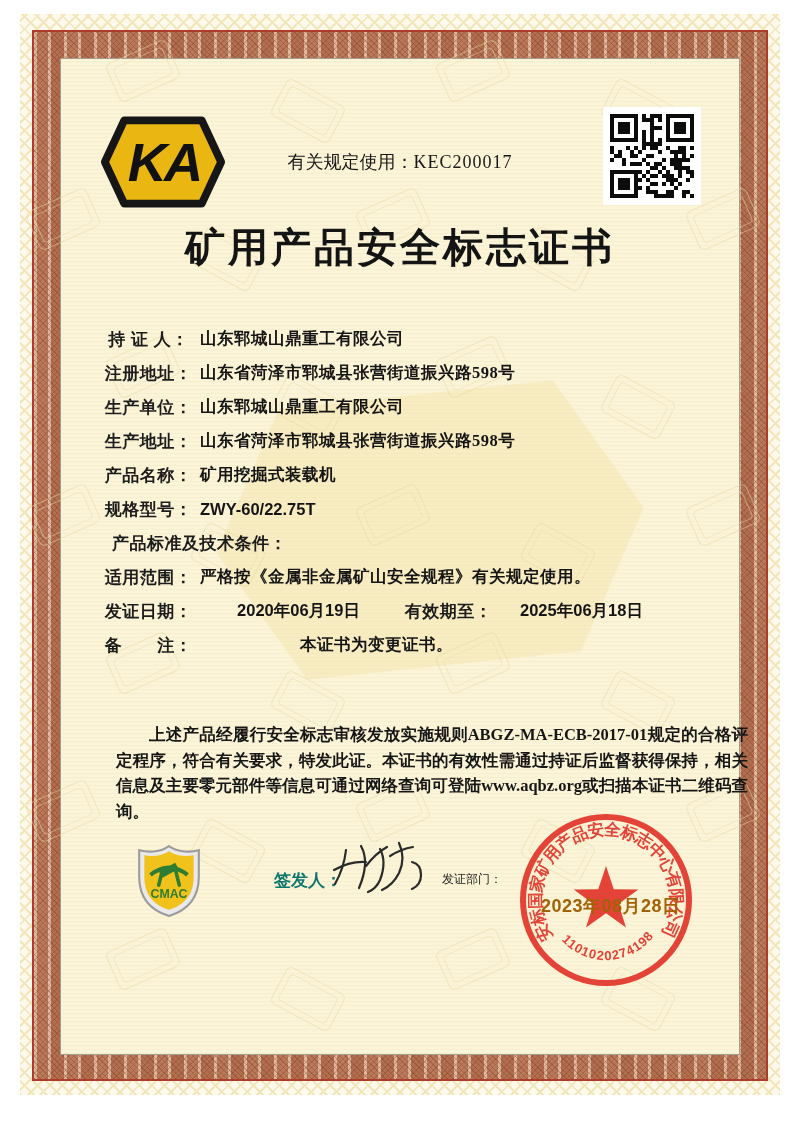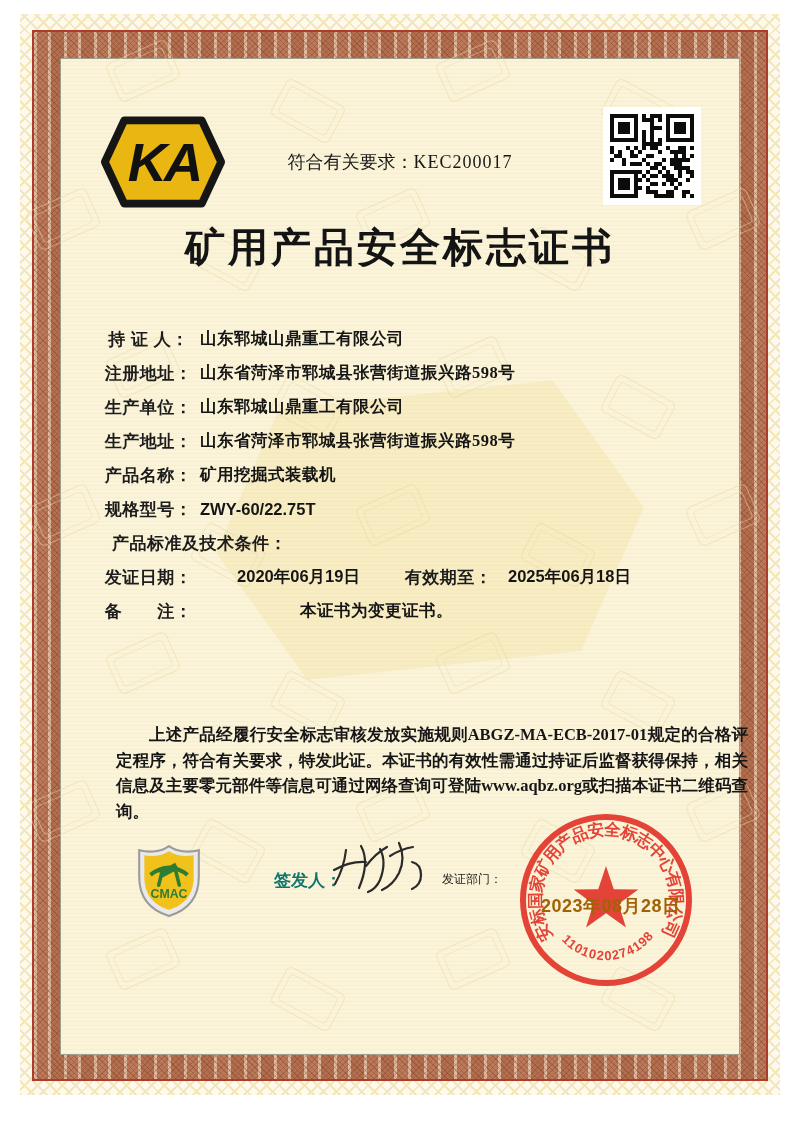--- a/index.html
+++ b/index.html
@@ -50,21 +50,21 @@
 
   .rows{left:97px;top:322px;width:616px;}
   .row{height:34px;display:flex;align-items:center;}
   .lab{width:103px;flex:none;font-size:17px;font-weight:700;color:#1c1c1c;letter-spacing:.5px;}
   .lab-wide{width:205px;}
   .val{font-size:16.5px;font-weight:700;color:#151515;}
   .kai{font-family:"Liberation Serif","DejaVu Serif",serif;letter-spacing:.5px;}
   .mono{font-family:"Liberation Sans","DejaVu Sans",sans-serif;letter-spacing:0;}
   .date-val{width:197px;flex:none;}
   .valid-lab{width:103px;flex:none;}
-  .valid-val{margin-left:8px;}
+  .valid-val{margin-left:20px;}
   .remark-val{margin-left:100px;}
 
   .statement{left:84px;top:722px;width:632px;text-align:justify;
     font-family:"Liberation Serif","DejaVu Serif",serif;
     font-size:16.5px;font-weight:700;line-height:25.5px;color:#161616;text-indent:2em;margin-left:32px;}
 
   .cmac{left:136px;top:844px;width:66px;height:74px;}
   .signer-label{left:274px;top:869px;font-size:17px;font-weight:700;color:#0f766e;}
   .signature{left:330px;top:838px;width:104px;height:58px;}
   .dept-label{left:442px;top:871px;font-size:12px;font-weight:400;color:#1c1c1c;}
@@ -117,21 +117,21 @@
     </div>
 
   <div class="abs ka-logo">
     <svg width="126" height="100" viewBox="0 0 130 100">
       <polygon points="25,7 105,7 125,50 105,93 25,93 5,50" fill="#e9b612" stroke="#161616" stroke-width="8" stroke-linejoin="round"></polygon>
       <text x="66" y="70" text-anchor="middle" font-family="Liberation Sans, sans-serif" font-size="56" font-weight="900" font-style="italic" letter-spacing="-3" fill="#111">KA</text>
     </svg>
   </div>
 
   <div class="abs number-line">
-    <span>符合有关要求：</span><span class="num">KEC200017</span>
+    <span>有关规定使用：</span><span class="num">KEC200017</span>
   </div>
 
   <div class="abs qr">
     <div class="qr-grid" id="qrGrid">
         <i class="b"></i>
         <i class="b"></i>
         <i class="b"></i>
         <i class="b"></i>
         <i class="b"></i>
         <i class="b"></i>
@@ -595,20 +595,24 @@
     <div class="row">
       <span class="lab">产品名称：</span>
       <span class="val kai">矿用挖掘式装载机</span>
     </div>
     <div class="row">
       <span class="lab">规格型号：</span>
       <span class="val mono">ZWY-60/22.75T</span>
     </div>
     <div class="row">
       <span class="lab lab-wide">产品标准及技术条件：</span>
+    </div>
+    <div class="row">
+      <span class="lab">适用范围：</span>
+      <span class="val kai">严格按《金属非金属矿山安全规程》有关规定使用。</span>
     </div>
     <div class="row">
       <span class="lab">发证日期：</span>
       <span class="val mono date-val">2020年06月19日</span>
       <span class="lab valid-lab">有效期至：</span>
       <span class="val mono valid-val">2025年06月18日</span>
     </div>
     <div class="row">
       <span class="lab">备　　注：</span>
       <span class="val kai remark-val">本证书为变更证书。</span>

